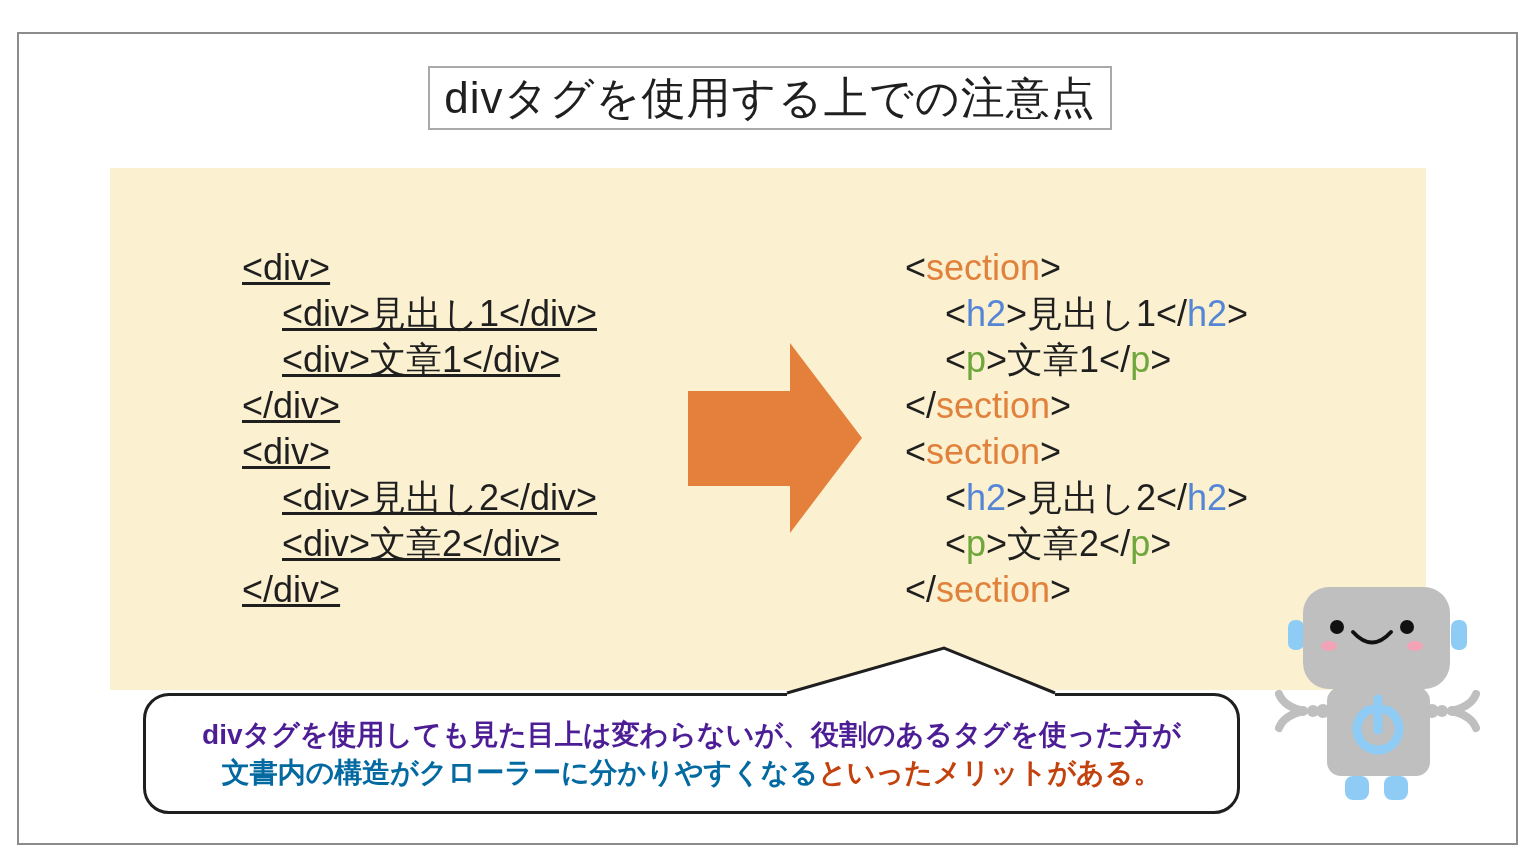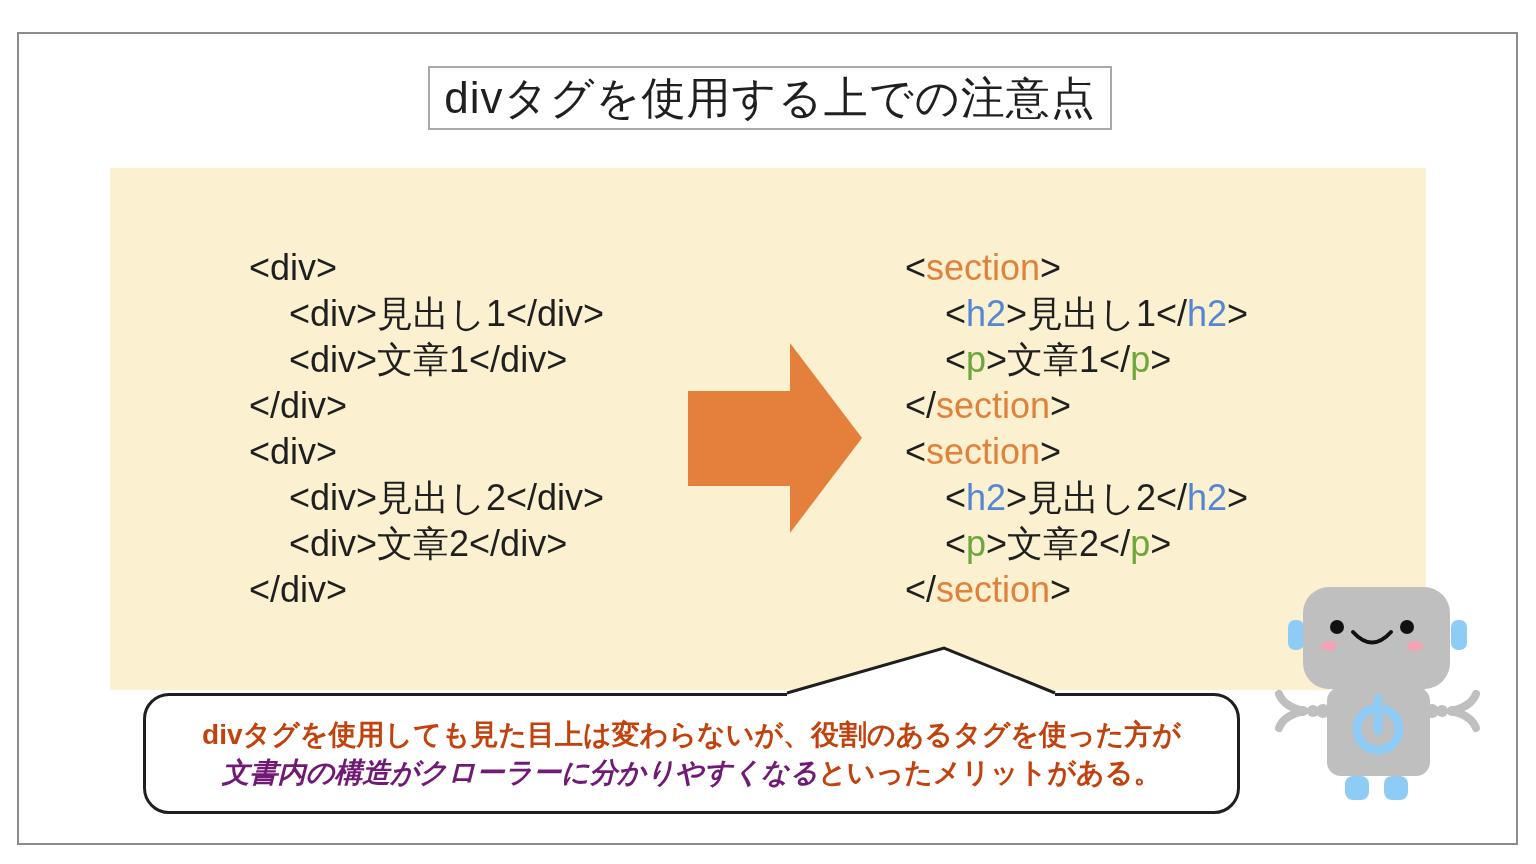--- a/index.html
+++ b/index.html
@@ -18,21 +18,21 @@
     font-size:44px;font-weight:500;color:#1f1f1f;letter-spacing:1px;
   }
   .panel{
     position:absolute;left:110px;top:160px;width:1316px;height:522px;
   }
   .code{
     position:absolute;font-size:36px;line-height:46px;color:#1f1f1f;
     white-space:pre;font-weight:500;
   }
   .code .tline{height:46px;}
-  .code-left{left:249px;top:237px;}
+  .code-left{left:242px;top:237px;text-decoration:underline;}
   .code-right{left:905px;top:237px;}
   .arrow-svg{position:absolute;left:685px;top:332px;}
   .bubble{
     position:absolute;left:143px;top:685px;width:1097px;height:121px;
     background:#ffffff;border:3px solid #1f1f1f;border-radius:26px;
     box-sizing:border-box;display:flex;flex-direction:column;
     justify-content:center;align-items:center;
     font-size:28px;font-weight:600;color:#1f1f1f;
   }
   .bubble .tline{height:38px;line-height:38px;text-align:center;}
@@ -54,22 +54,22 @@
 
   <div class="code code-left"><div class="tline"><span style="color: rgb(31, 31, 31);">&lt;div&gt;</span></div><div class="tline" style="padding-left: 40px;"><span style="color: rgb(31, 31, 31);">&lt;div&gt;見出し1&lt;/div&gt;</span></div><div class="tline" style="padding-left: 40px;"><span style="color: rgb(31, 31, 31);">&lt;div&gt;文章1&lt;/div&gt;</span></div><div class="tline"><span style="color: rgb(31, 31, 31);">&lt;/div&gt;</span></div><div class="tline"><span style="color: rgb(31, 31, 31);">&lt;div&gt;</span></div><div class="tline" style="padding-left: 40px;"><span style="color: rgb(31, 31, 31);">&lt;div&gt;見出し2&lt;/div&gt;</span></div><div class="tline" style="padding-left: 40px;"><span style="color: rgb(31, 31, 31);">&lt;div&gt;文章2&lt;/div&gt;</span></div><div class="tline"><span style="color: rgb(31, 31, 31);">&lt;/div&gt;</span></div></div>
 
   <svg class="arrow-svg" width="180" height="195" viewBox="0 0 180 195">
     <polygon class="arrow-shape" points="3,51 105,51 105,3 177,98 105,193 105,146 3,146" fill="#E5803C"></polygon>
   </svg>
 
   <div class="code code-right"><div class="tline"><span style="color: rgb(31, 31, 31);">&lt;</span><span style="color: rgb(224, 129, 60);">section</span><span style="color: rgb(31, 31, 31);">&gt;</span></div><div class="tline" style="padding-left: 40px;"><span style="color: rgb(31, 31, 31);">&lt;</span><span style="color: rgb(85, 134, 214);">h2</span><span style="color: rgb(31, 31, 31);">&gt;見出し1&lt;/</span><span style="color: rgb(85, 134, 214);">h2</span><span style="color: rgb(31, 31, 31);">&gt;</span></div><div class="tline" style="padding-left: 40px;"><span style="color: rgb(31, 31, 31);">&lt;</span><span style="color: rgb(111, 167, 61);">p</span><span style="color: rgb(31, 31, 31);">&gt;文章1&lt;/</span><span style="color: rgb(111, 167, 61);">p</span><span style="color: rgb(31, 31, 31);">&gt;</span></div><div class="tline"><span style="color: rgb(31, 31, 31);">&lt;/</span><span style="color: rgb(224, 129, 60);">section</span><span style="color: rgb(31, 31, 31);">&gt;</span></div><div class="tline"><span style="color: rgb(31, 31, 31);">&lt;</span><span style="color: rgb(224, 129, 60);">section</span><span style="color: rgb(31, 31, 31);">&gt;</span></div><div class="tline" style="padding-left: 40px;"><span style="color: rgb(31, 31, 31);">&lt;</span><span style="color: rgb(85, 134, 214);">h2</span><span style="color: rgb(31, 31, 31);">&gt;見出し2&lt;/</span><span style="color: rgb(85, 134, 214);">h2</span><span style="color: rgb(31, 31, 31);">&gt;</span></div><div class="tline" style="padding-left: 40px;"><span style="color: rgb(31, 31, 31);">&lt;</span><span style="color: rgb(111, 167, 61);">p</span><span style="color: rgb(31, 31, 31);">&gt;文章2&lt;/</span><span style="color: rgb(111, 167, 61);">p</span><span style="color: rgb(31, 31, 31);">&gt;</span></div><div class="tline"><span style="color: rgb(31, 31, 31);">&lt;/</span><span style="color: rgb(224, 129, 60);">section</span><span style="color: rgb(31, 31, 31);">&gt;</span></div></div>
 
   <div class="bubble">
-      <div class="tline"><span style="color: #c2410c;">divタグを使用しても見た目上は変わらないが、役割のあるタグを使った方が</span></div>
-      <div class="tline"><span style="color: #701a75; font-style: italic;">文書内の構造がクローラーに分かりやすくなる</span><span style="color: #c2410c;">といったメリットがある。</span></div>
+      <div class="tline"><span style="color: #4c1d95;">divタグを使用しても見た目上は変わらないが、役割のあるタグを使った方が</span></div>
+      <div class="tline"><span style="color: #0369a1;">文書内の構造がクローラーに分かりやすくなる</span><span style="color: #c2410c;">といったメリットがある。</span></div>
     </div>
 
   <svg class="tail-svg" width="285" height="56" viewBox="0 0 285 56">
     <polygon points="7,53 7,48 164,3 275,48 275,53" fill="#ffffff"></polygon>
     <path d="M7,49 L164,4 L275,49" fill="none" stroke="#1f1f1f" stroke-width="3"></path>
   </svg>
 
   <svg class="robot-svg" width="215" height="225" viewBox="0 0 215 225">
 
     <rect x="18" y="37" width="16" height="30" rx="7" fill="#8FCCF5"></rect>

